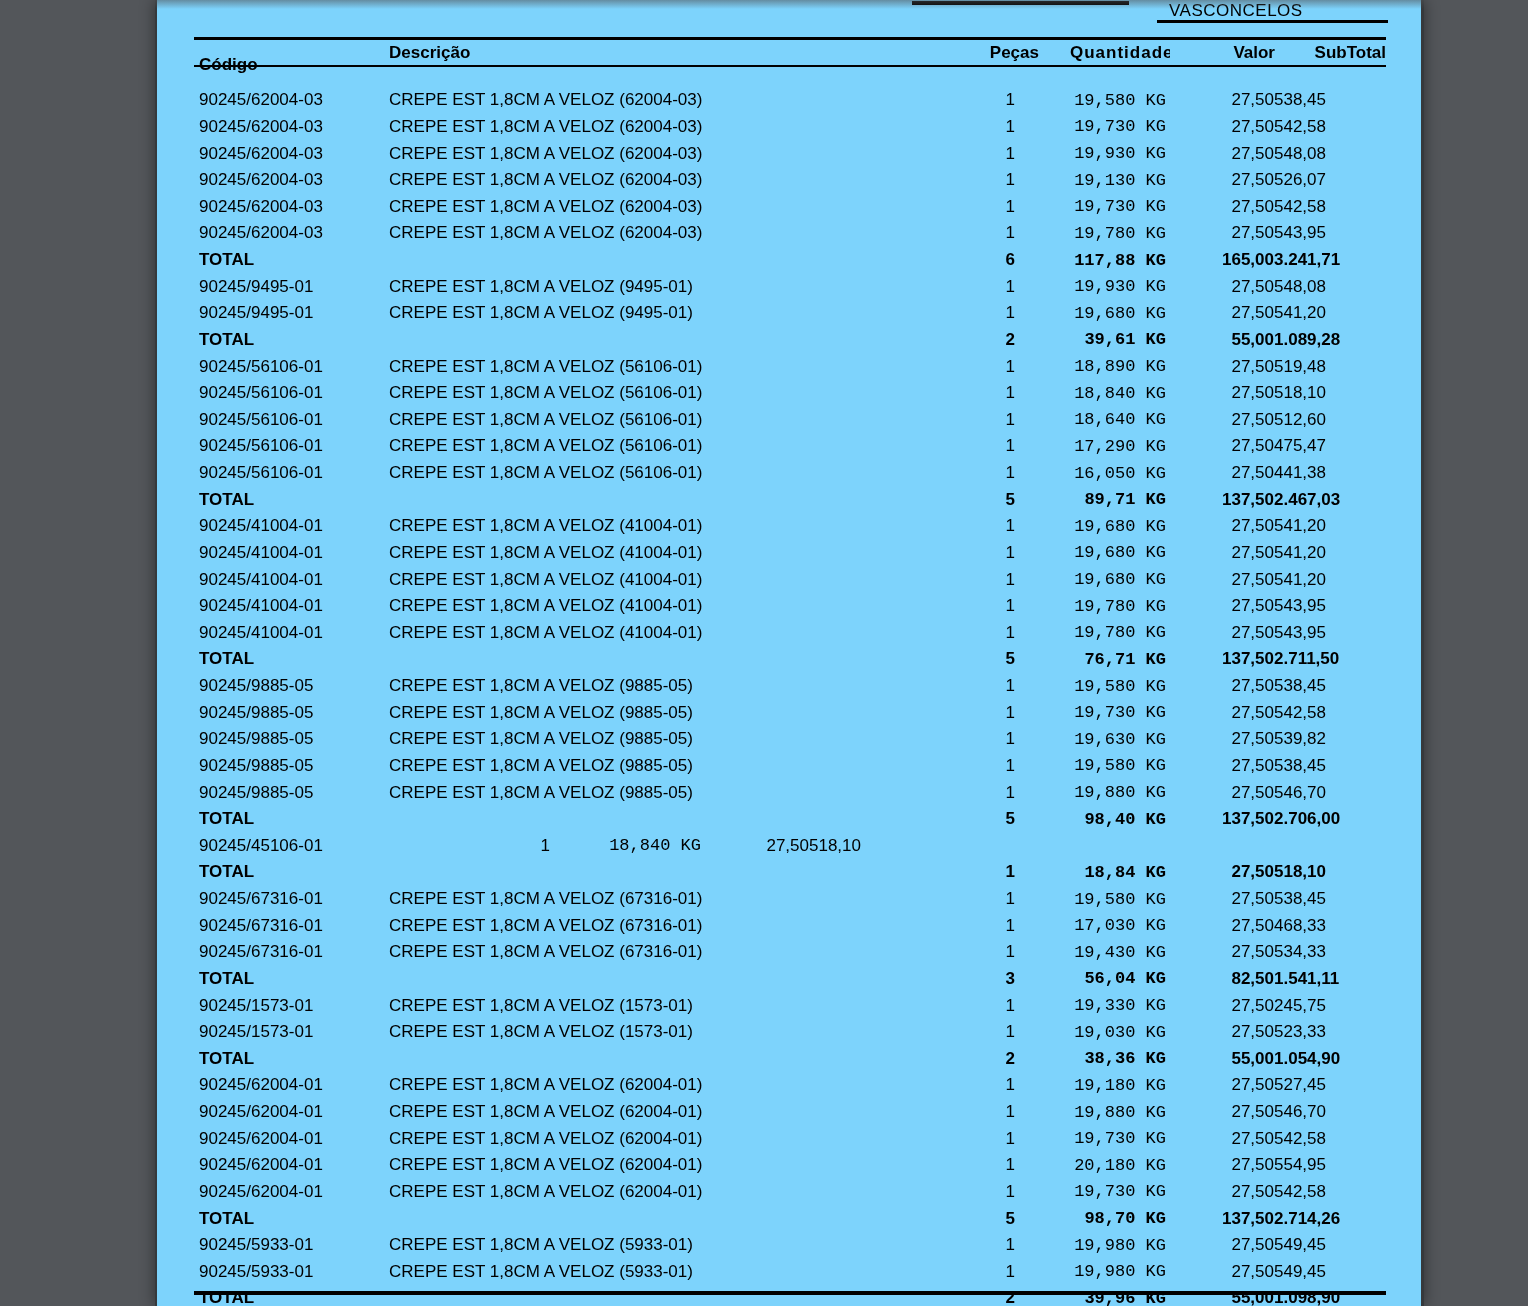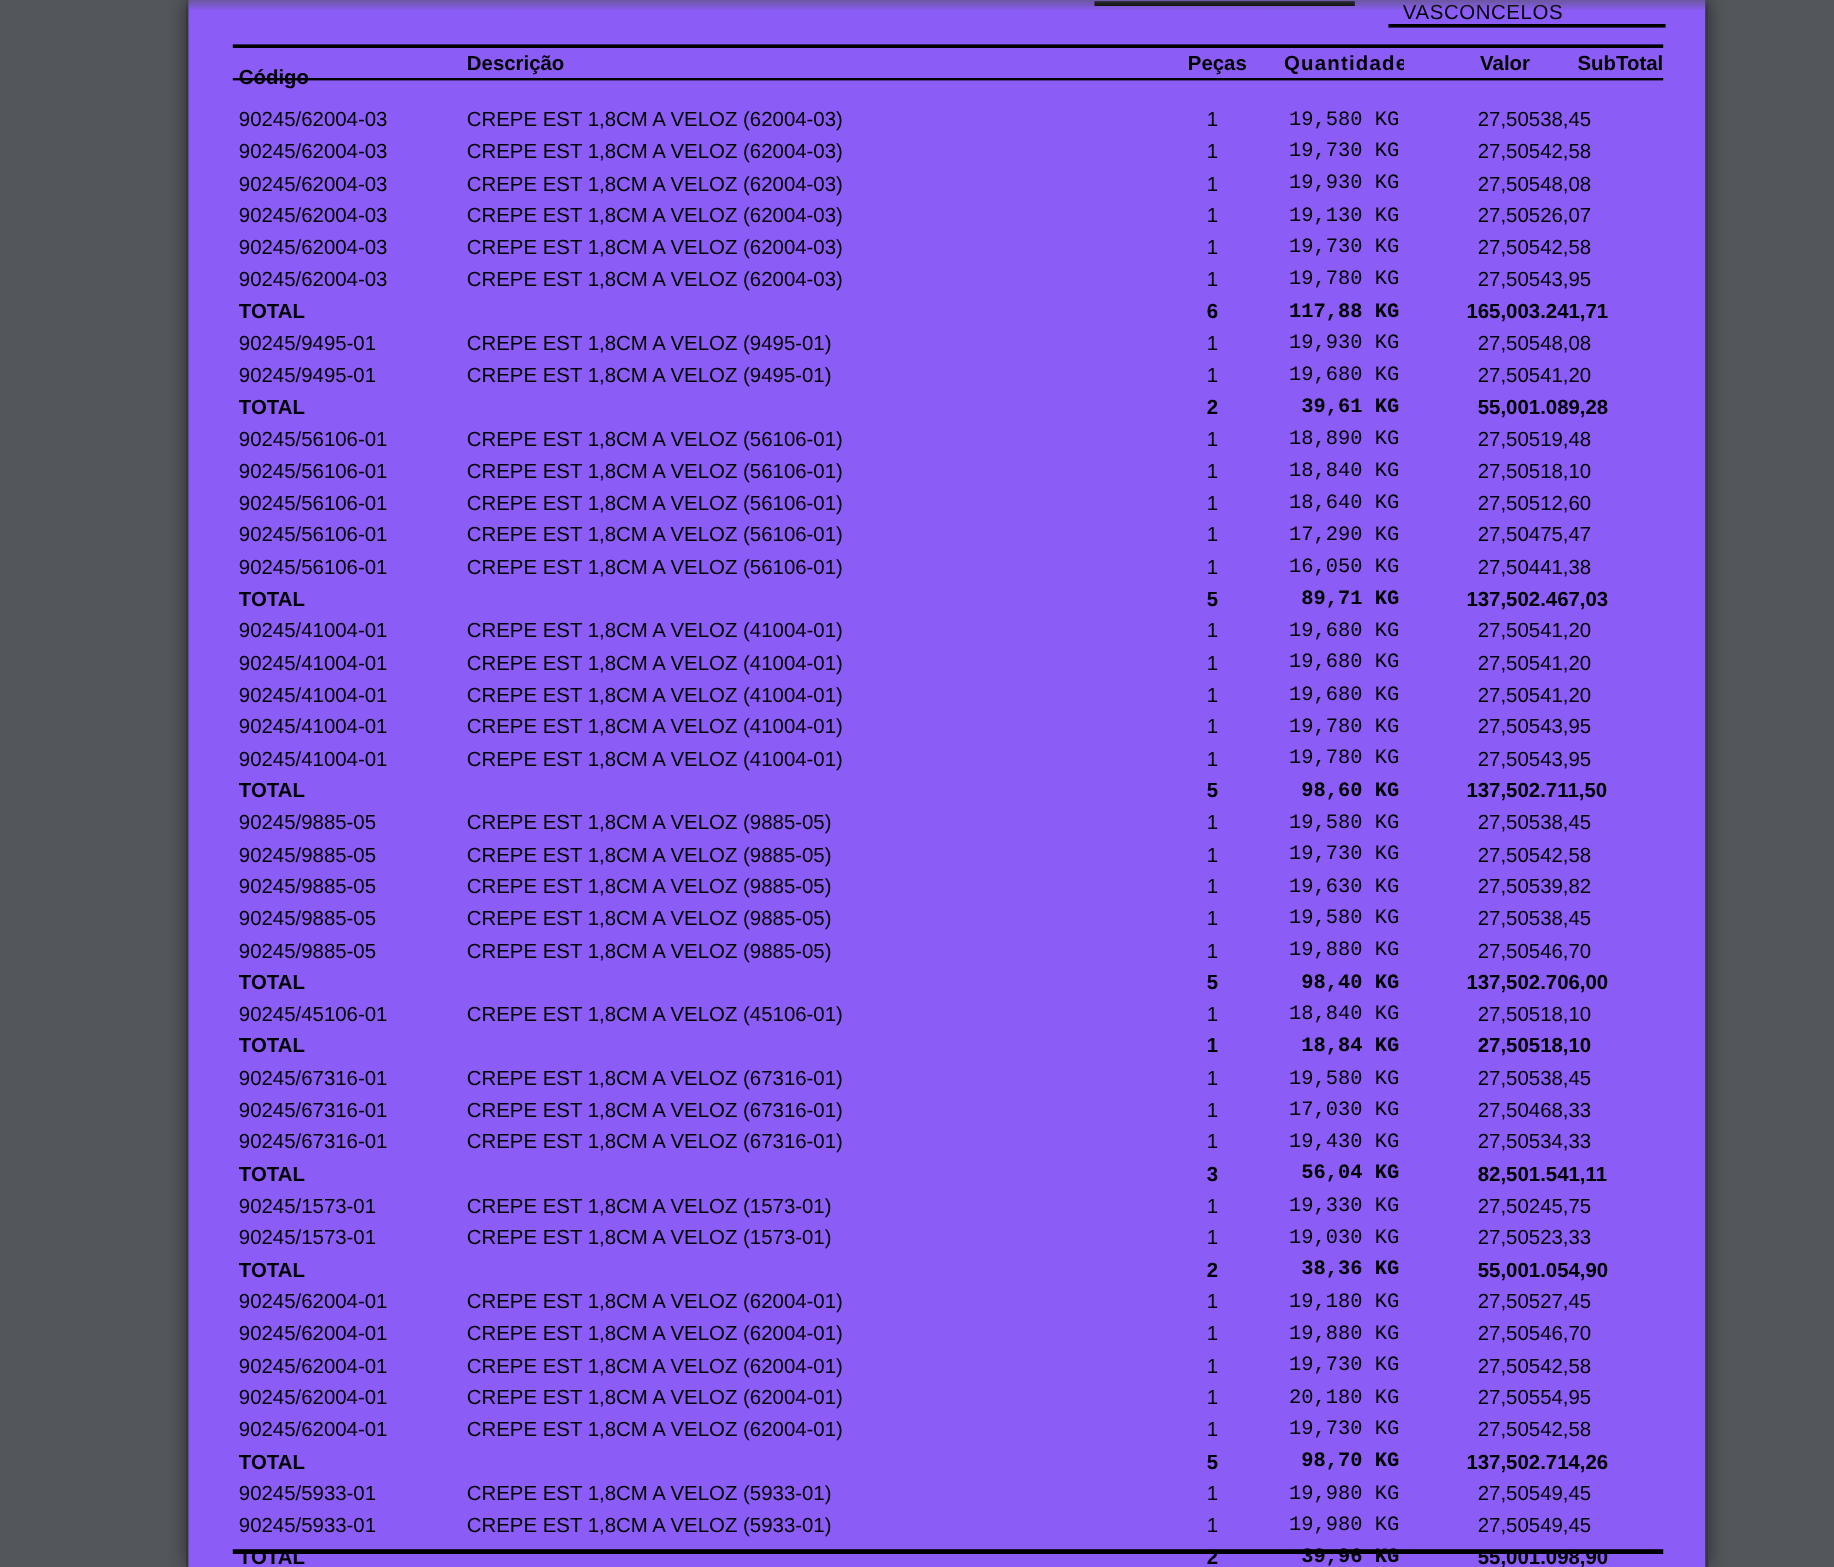--- a/index.html
+++ b/index.html
@@ -4,21 +4,21 @@
 <style>
   html,body{margin:0;padding:0;}
   body{
     width:1528px;height:1306px;overflow:hidden;position:relative;
     background:#53565a;
     font-family:"Liberation Sans",sans-serif;
     color:#000;
   }
   .page{
     position:absolute;left:155px;top:0;width:1269px;height:1306px;
-    background:#8b5cf6;
+    background:#7dd3fc;
     box-shadow: inset 2px 0 0 #36393c, inset -3px 0 0 #36393c, 0 0 14px rgba(0,0,0,.45);
   }
   .page::before{
     content:'';position:absolute;left:0;top:0;right:0;height:9px;
     background:linear-gradient(rgba(80,83,87,.55),rgba(80,83,87,0));
     pointer-events:none;z-index:5;
   }
   .rule{position:absolute;background:#000;}
   .top-partial-rule{left:757px;top:1px;width:217px;height:4px;}
   .letterhead-name{
@@ -242,21 +242,21 @@
         <span class="c2">CREPE EST 1,8CM A VELOZ (41004-01)</span>
         <span class="c3">1</span>
         <span class="c4">19,780 KG</span>
         <span class="c5">27,50</span>
         <span class="c6">543,95</span>
       </div>
       <div class="row total">
         <span class="c1">TOTAL</span>
         <span class="c2"></span>
         <span class="c3">5</span>
-        <span class="c4">98,60 KG</span>
+        <span class="c4">76,71 KG</span>
         <span class="c5">137,50</span>
         <span class="c6">2.711,50</span>
       </div>
       <div class="row">
         <span class="c1">90245/9885-05</span>
         <span class="c2">CREPE EST 1,8CM A VELOZ (9885-05)</span>
         <span class="c3">1</span>
         <span class="c4">19,580 KG</span>
         <span class="c5">27,50</span>
         <span class="c6">538,45</span>
@@ -296,21 +296,20 @@
       <div class="row total">
         <span class="c1">TOTAL</span>
         <span class="c2"></span>
         <span class="c3">5</span>
         <span class="c4">98,40 KG</span>
         <span class="c5">137,50</span>
         <span class="c6">2.706,00</span>
       </div>
       <div class="row">
         <span class="c1">90245/45106-01</span>
-        <span class="c2">CREPE EST 1,8CM A VELOZ (45106-01)</span>
         <span class="c3">1</span>
         <span class="c4">18,840 KG</span>
         <span class="c5">27,50</span>
         <span class="c6">518,10</span>
       </div>
       <div class="row total">
         <span class="c1">TOTAL</span>
         <span class="c2"></span>
         <span class="c3">1</span>
         <span class="c4">18,84 KG</span>

